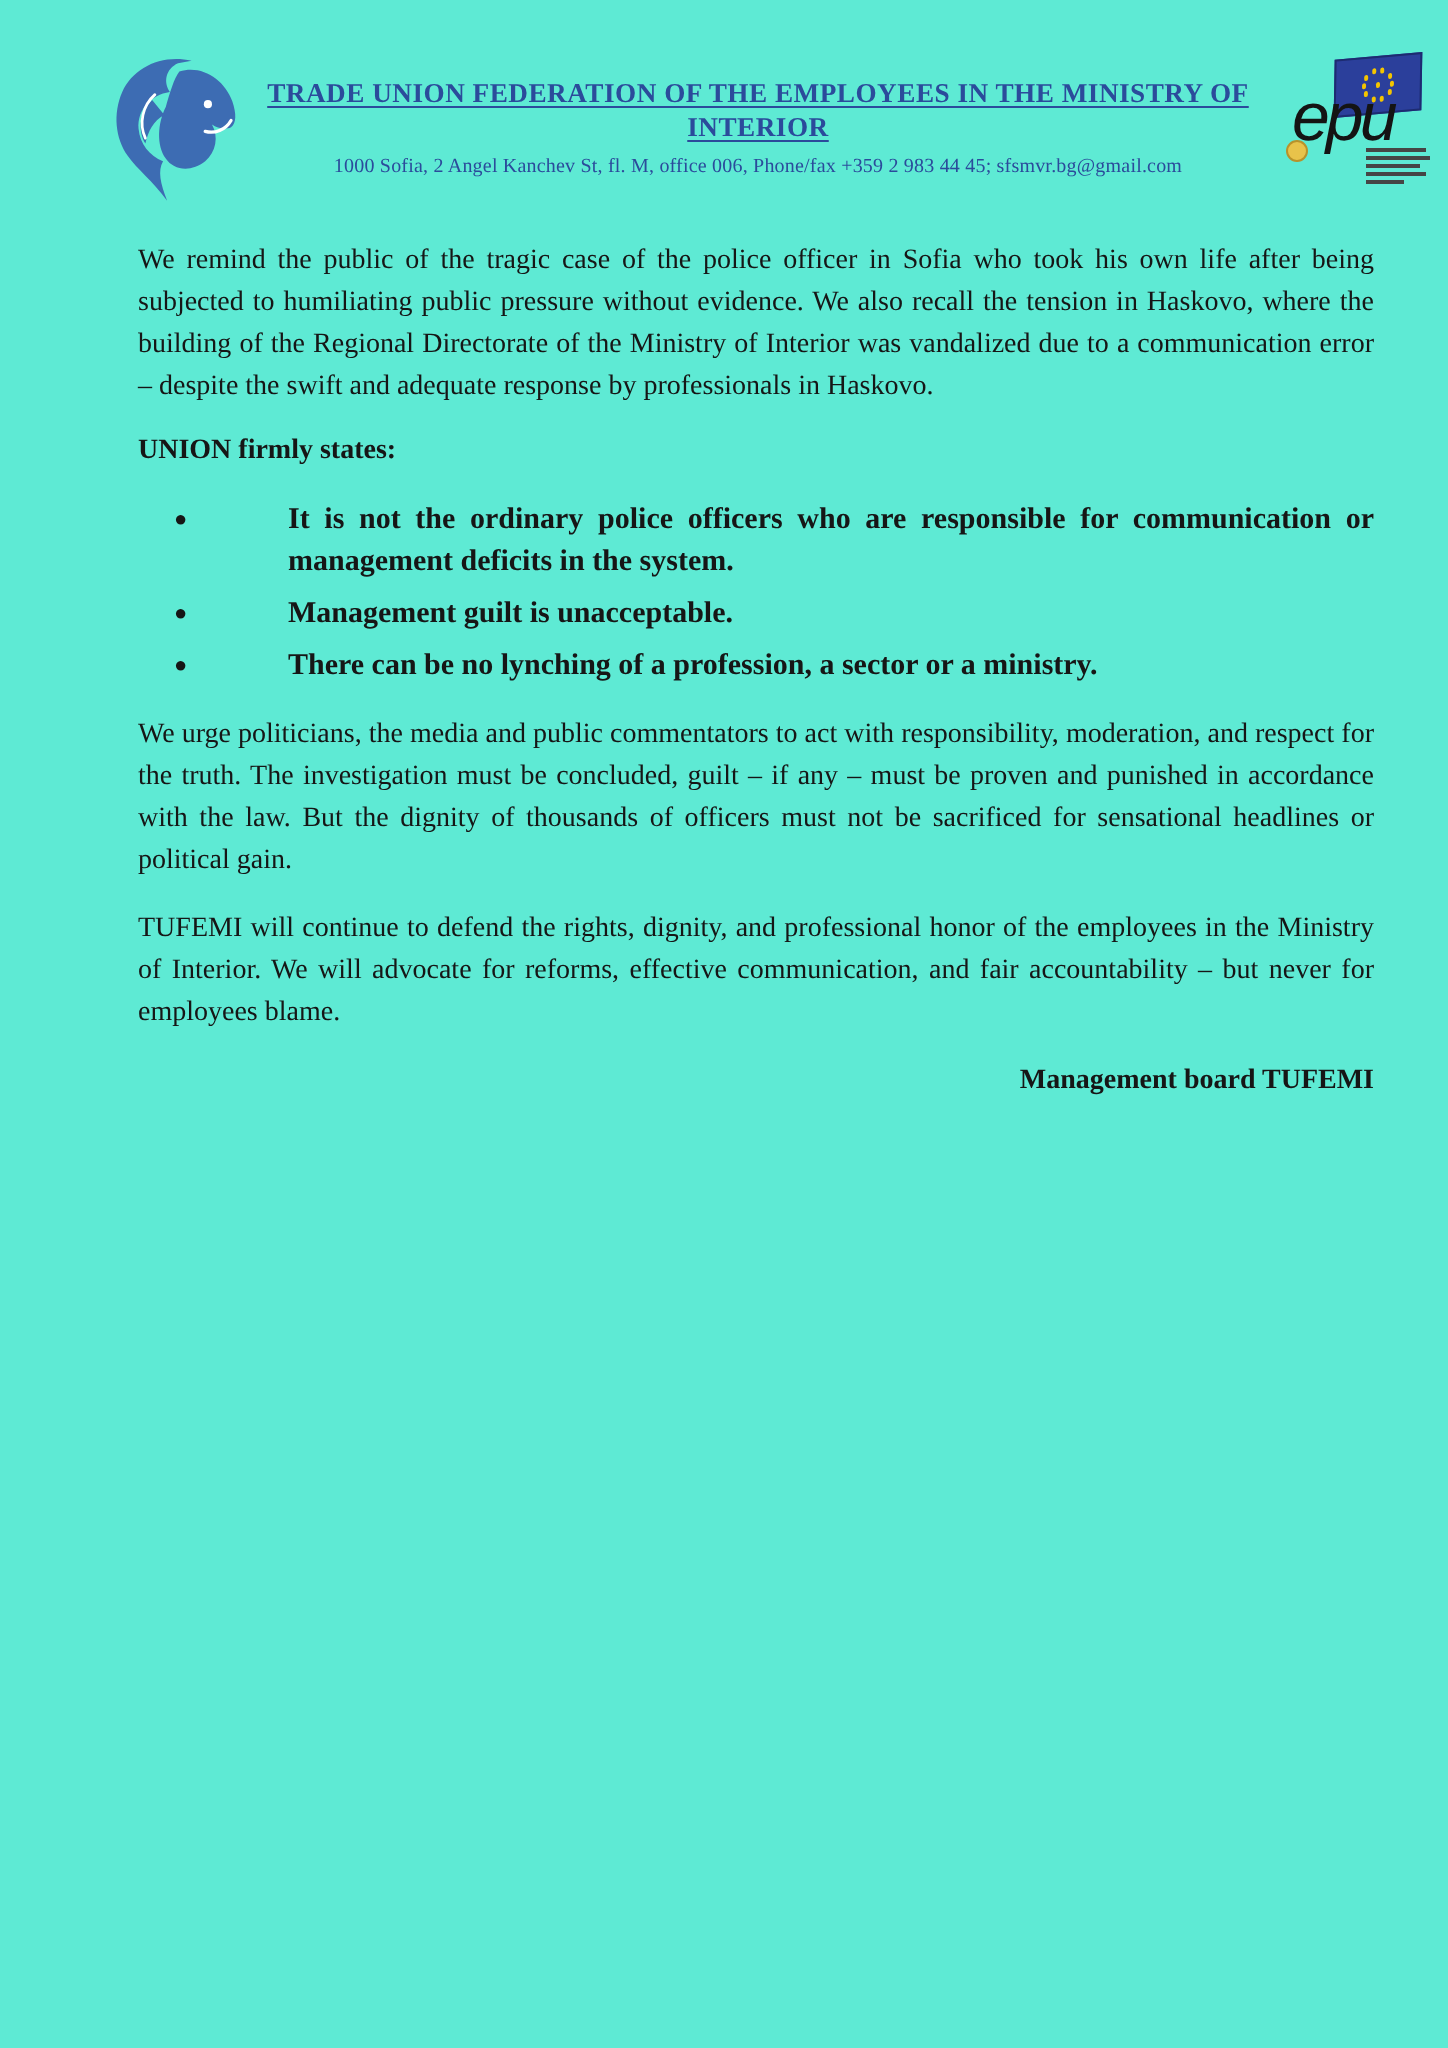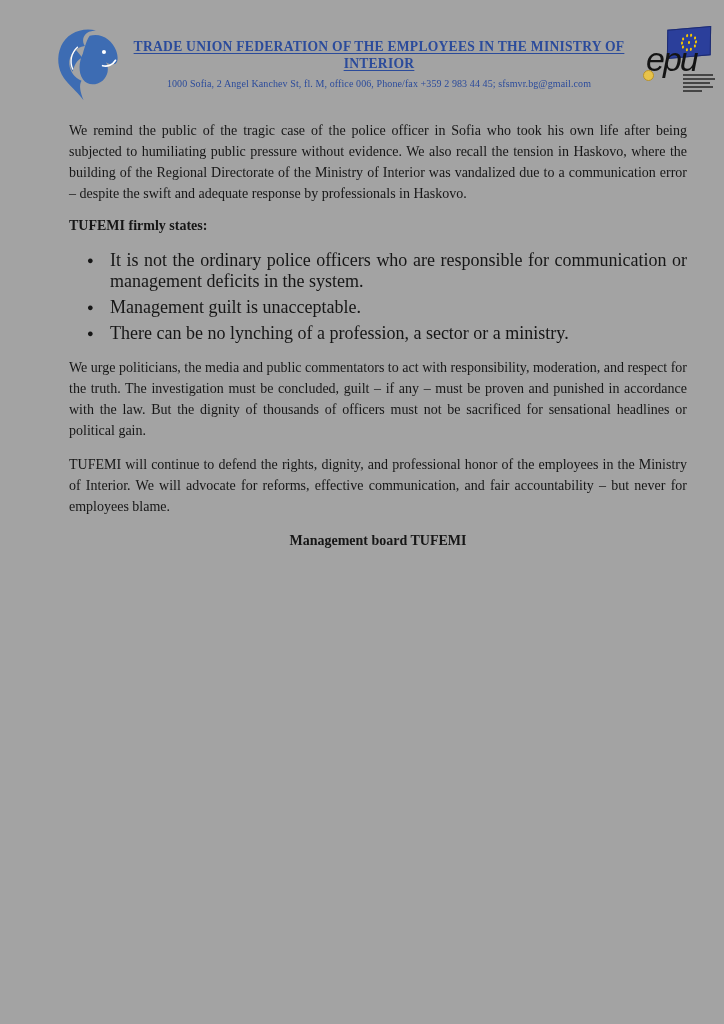--- a/index.html
+++ b/index.html
@@ -4,21 +4,21 @@
 <style>
   html, body {
     margin: 0;
     padding: 0;
     background: #ffffff;
   }
   .page {
     position: relative;
     width: 724px;
     height: 1024px;
-    background: #a3a3a3;
+    background: #5eead4;
     overflow: hidden;
     font-family: "Liberation Serif", serif;
     color: #161616;
   }
 
   
   .letterhead {
     position: absolute;
     left: 0; top: 0;
     width: 724px; height: 104px;
@@ -142,30 +142,31 @@
     margin-bottom: 5px;
   }
   .bullet-mark {
     flex: none;
     width: 23px;
     margin-left: 18px;
     font-size: 11px;
     line-height: 21px;
   }
   .bullet-text {
-    font-weight: 400;
-    font-size: 18px;
+    font-weight: 700;
+    font-size: 15px;
     line-height: 21px;
     text-align: justify;
+    margin-left: 34px;
   }
   .gap { margin-top: 13px; }
   .signature {
     margin-top: 13px;
     font-weight: 700;
-    text-align: center;
+    text-align: right;
   }
 </style>
 </head>
 <body>
 
 <div class="page">
 
   <header class="letterhead">
 
     <div class="lion">
@@ -201,21 +202,21 @@
       </div>
     </div>
 
   </header>
 
   <main class="content">
 
     <p class="para"><span>We remind the public of </span><b>the tragic case of the police officer in Sofia who took his own life</b><span> after being subjected to humiliating public pressure without evidence. We also recall the tension in Haskovo, where the building of the Regional Directorate of the Ministry of Interior was vandalized due to a communication error – despite the swift and adequate response by professionals in Haskovo.</span></p>
 
 
-    <p class="para statement-heading">TUFEMI firmly states:</p>
+    <p class="para statement-heading">UNION firmly states:</p>
 
     <ul class="bullets">
       <li class="bullet-item">
         <span class="bullet-mark">●</span>
         <span class="bullet-text">It is not the ordinary police officers who are responsible for communication or management deficits in the system.</span>
       </li>
       <li class="bullet-item">
         <span class="bullet-mark">●</span>
         <span class="bullet-text">Management guilt is unacceptable.</span>
       </li>

